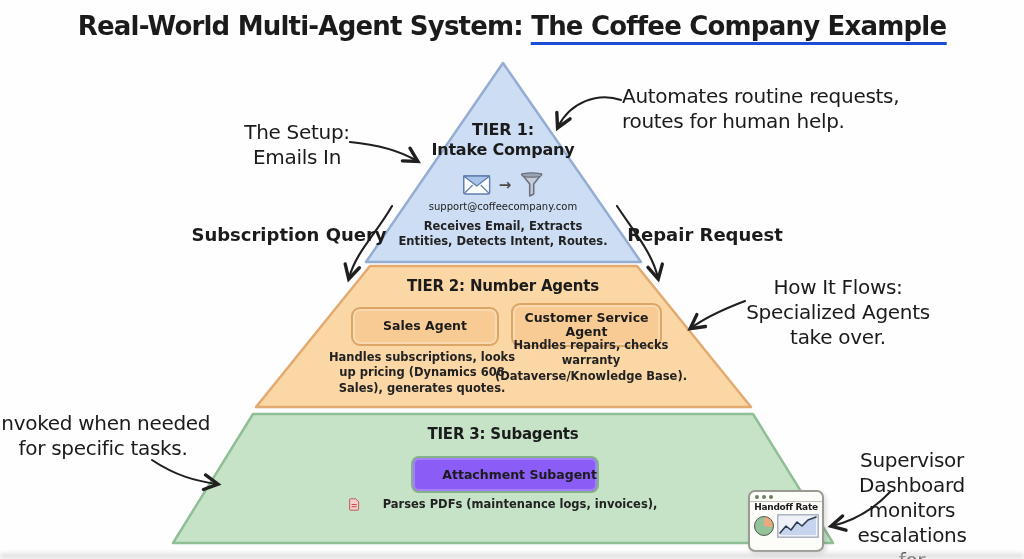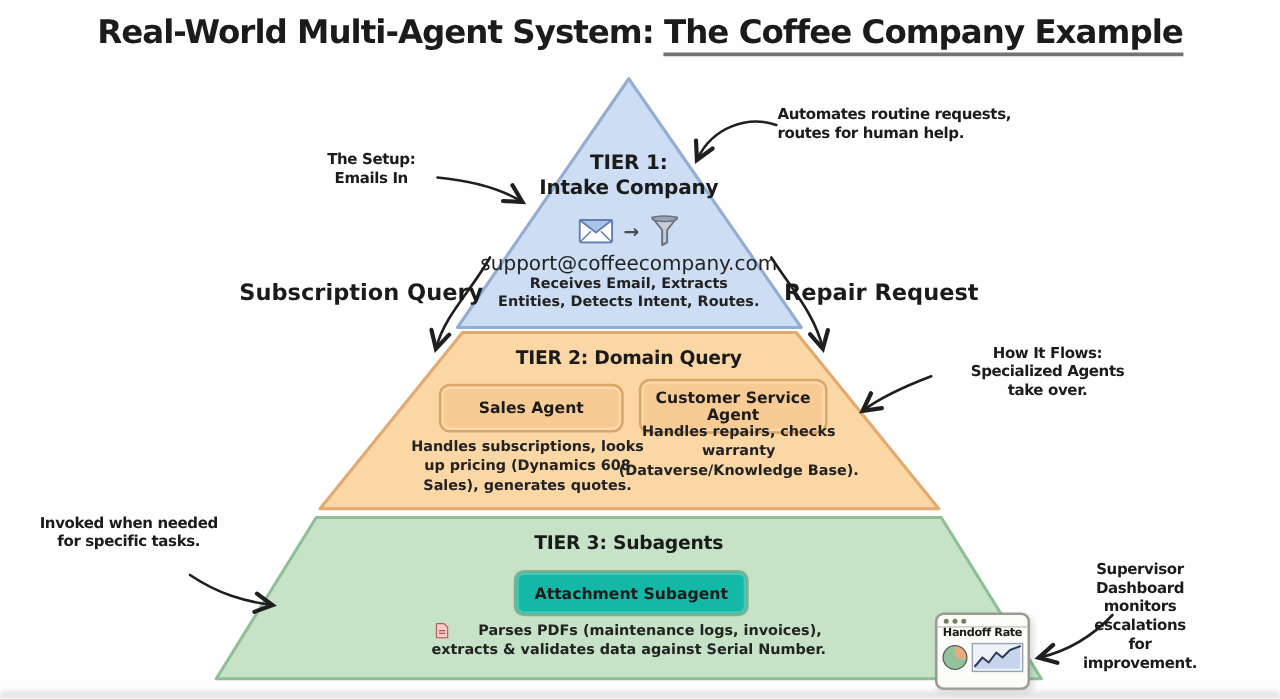--- a/index.html
+++ b/index.html
@@ -7,37 +7,37 @@
     width:1024px;height:559px;position:relative;overflow:hidden;
     background:#fefefe;color:#1b1b1b;
     font-family:"DejaVu Sans","Liberation Sans",sans-serif;
   }
   .abs{position:absolute}
   .ctr{transform:translateX(-50%);text-align:center}
   .pre{white-space:pre-line}
   .nowrap{white-space:nowrap}
 
   .title{font-size:26px;font-weight:700;letter-spacing:-0.8px;white-space:nowrap}
-  .title .em{border-bottom:3px solid #737373;padding-bottom:1px}
+  .title .em{border-bottom:3px solid #1d4ed8;padding-bottom:1px}
 
-  .ann{font-weight:700;font-size:12px;line-height:1.25;letter-spacing:-0.3px}
+  .ann{font-weight:400;font-size:20px;line-height:1.25;letter-spacing:-0.3px}
   .tier-h{font-weight:700;font-size:15px;letter-spacing:-0.2px;line-height:1.25}
   .body-t{font-size:11.5px;font-weight:700;line-height:1.34;color:#222}
   .edge-lbl{font-size:18px;font-weight:700}
-  .email-t{font-size:16px;font-weight:500;color:#222}
+  .email-t{font-size:10px;font-weight:500;color:#222}
 
   .agent-box{
     background:#f7cb93;border:2px solid #dca667;border-radius:9px;
     display:flex;align-items:center;justify-content:center;
     font-weight:700;font-size:12.5px;line-height:1.15;text-align:center;
     box-shadow:inset 0 0 0 2px rgba(255,255,255,.28);
   }
   .sub-box{
-    background:#14b8a6;border:2px solid #83b189;border-radius:8px;
-    display:flex;align-items:center;justify-content:center;
+    background:#8b5cf6;border:2px solid #83b189;border-radius:8px;
+    display:flex;align-items:center;justify-content:flex-end;
     font-weight:700;font-size:12.5px;
     box-shadow:inset 0 0 0 2px rgba(255,255,255,.22);
   }
 
   .icon-row{display:flex;align-items:center;gap:8px}
   .flow-arrow{font-size:15px;color:#4a4a4a;font-weight:700}
 
   .t3line{display:flex;align-items:center;justify-content:center;gap:23px}
 
   .dash{
@@ -96,21 +96,21 @@
     <path d="M2,2 L22,2 L14,12 L14,22 L10,24 L10,12 Z" fill="#c7ccd6" stroke="#6b7280" stroke-width="1.6" stroke-linejoin="round"></path>
     <ellipse cx="12" cy="3" rx="10" ry="2.2" fill="#9aa3b2" stroke="#6b7280" stroke-width="1.2"></ellipse>
   </svg>
 </div>
 
 <div class="abs ctr email-t nowrap" style="left:503px;top:201px">support@coffeecompany.com</div>
 
 <div class="abs ctr body-t pre" style="left:503px;top:219px">Receives Email, Extracts
 Entities, Detects Intent, Routes.</div>
 
-<div class="abs ctr tier-h nowrap" style="left:503px;top:277px">TIER 2: Domain Query</div>
+<div class="abs ctr tier-h nowrap" style="left:503px;top:277px">TIER 2: Number Agents</div>
 
 <div class="abs agent-box" style="left:351px;top:307px;width:144px;height:35px">
   <span class="pre">Sales Agent</span>
 </div>
 <div class="abs agent-box" style="left:511px;top:303px;width:147px;height:40px">
   <span class="pre">Customer Service
 Agent</span>
 </div>
 
 <div class="abs ctr body-t pre" style="left:422px;top:350px">Handles subscriptions, looks
@@ -127,21 +127,20 @@
 </div>
 
 <div class="abs" style="left:503px;top:497px;transform:translateX(-50%)">
   <div class="t3line body-t">
     <svg width="11" height="13" viewBox="0 0 11 13">
       <path d="M1,1.5 Q1,0.8 1.7,0.8 L7,0.8 L10,3.8 L10,11.5 Q10,12.2 9.3,12.2 L1.7,12.2 Q1,12.2 1,11.5 Z" fill="#f6cdc9" stroke="#b85c5c" stroke-width="1"></path>
       <path d="M3,6.5 H8 M3,8.7 H8" stroke="#c24a4a" stroke-width="1"></path>
     </svg>
     <span>Parses PDFs (maintenance logs, invoices),</span>
   </div>
-  <div class="body-t" style="text-align:center">extracts &amp; validates data against Serial Number.</div>
 </div>
 
 <div class="abs ctr ann pre" style="left:297px;top:120px">The Setup:
 Emails In</div>
 
 <div class="abs ann pre" style="left:622px;top:84px">Automates routine requests,
 routes for human help.</div>
 
 <div class="abs ctr edge-lbl nowrap" style="left:289px;top:224px">Subscription Query</div>
 

